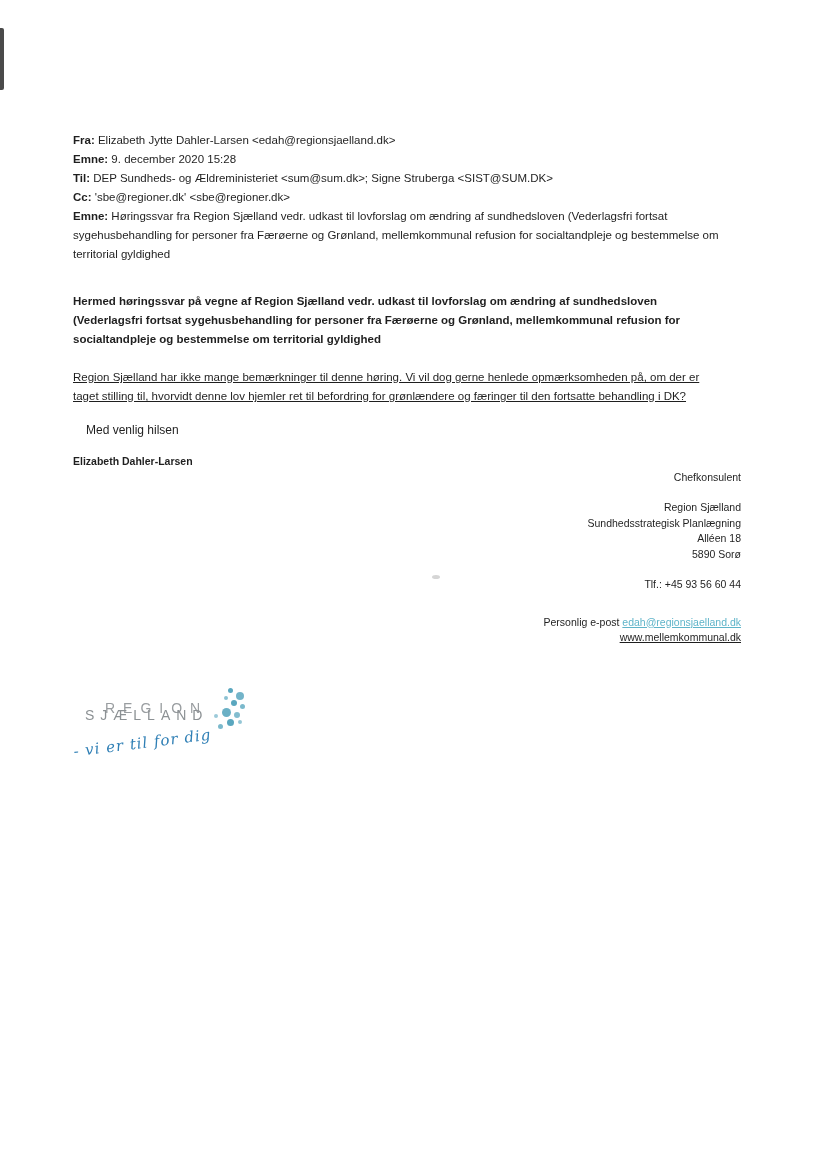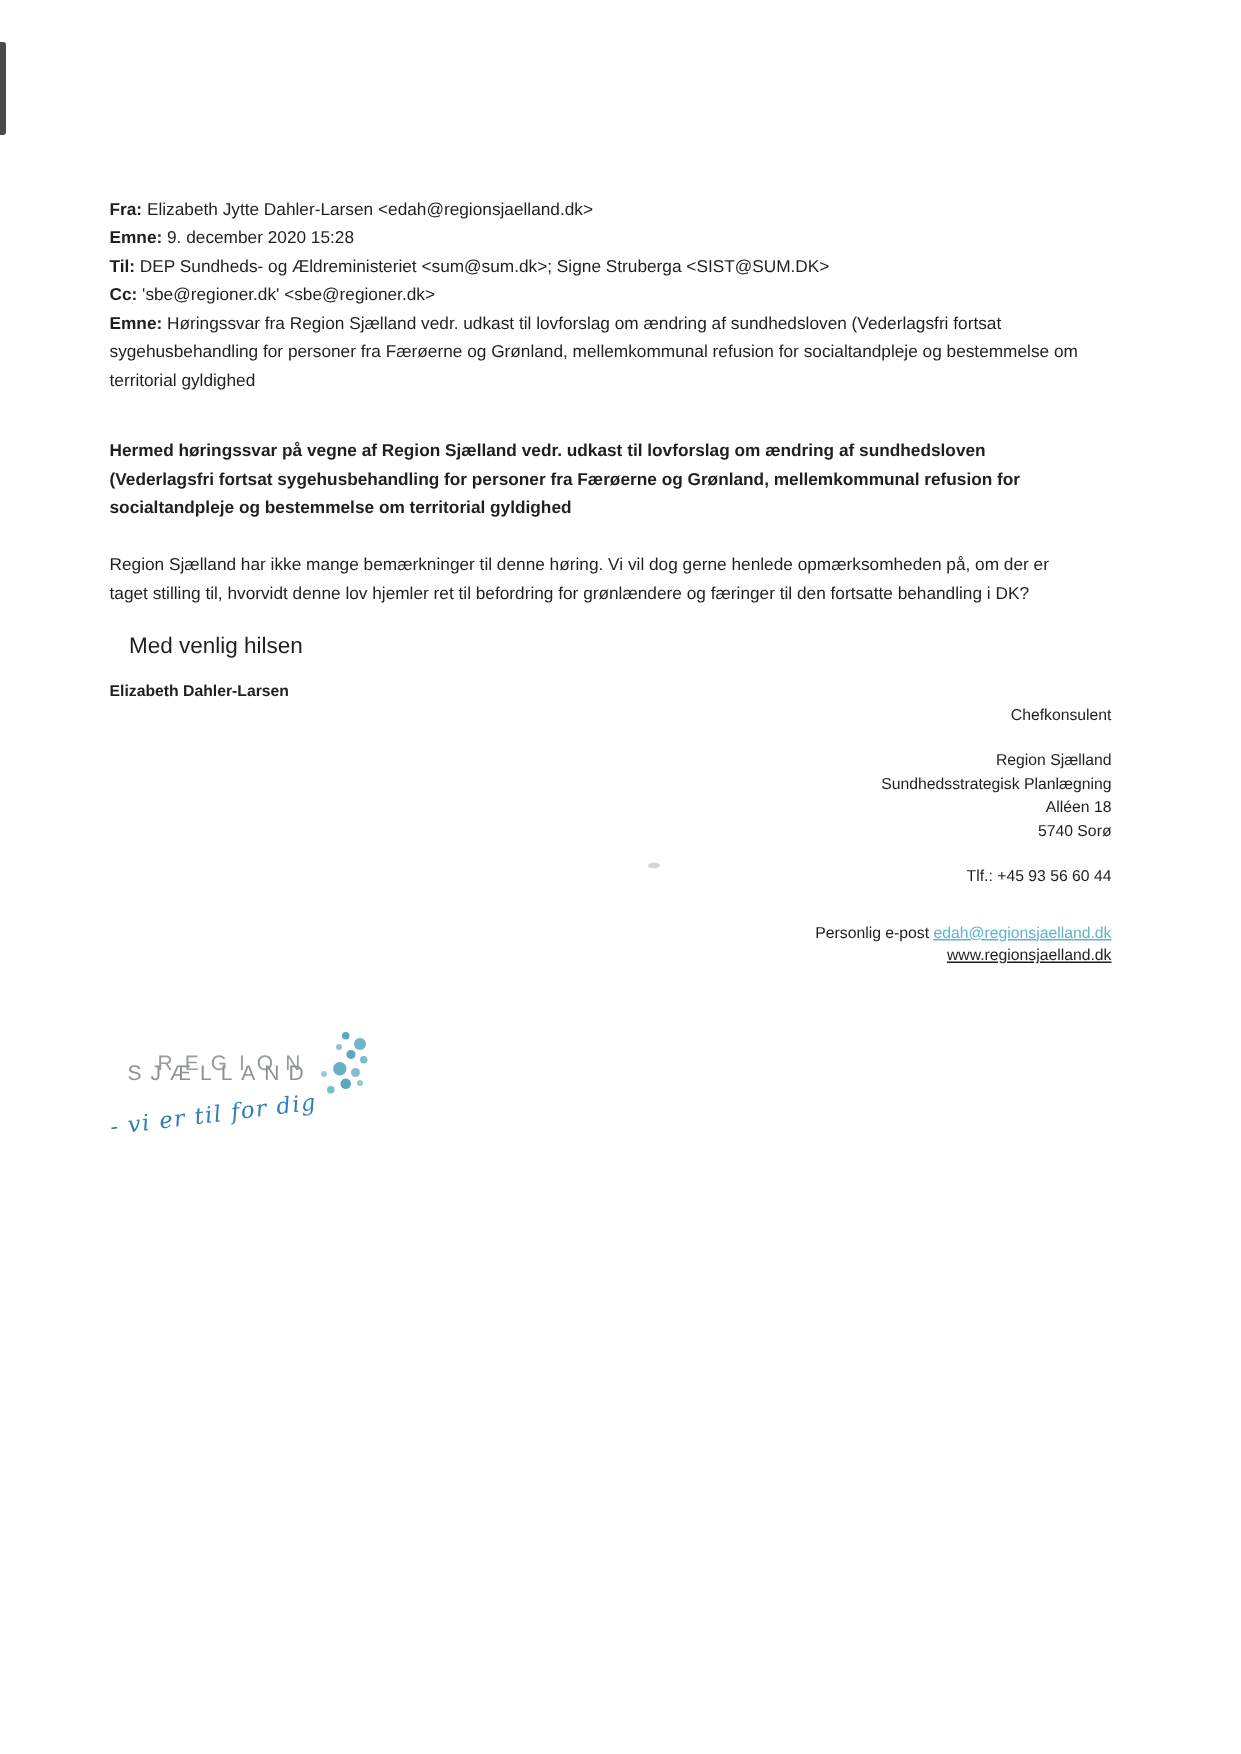--- a/index.html
+++ b/index.html
@@ -42,24 +42,25 @@
     width: 650px;
     font-size: 11.5px;
     line-height: 19px;
     font-weight: bold;
   }
   .body-par {
     margin-top: 19px;
     width: 630px;
     font-size: 11.5px;
     line-height: 19px;
+    text-decoration: underline;
   }
   .greeting {
     margin-top: 17px;
-    font-size: 15px;
+    font-size: 12px;
     line-height: 15px;
     padding-left: 13px;
   }
   .sig-name {
     margin-top: 16px;
     font-size: 10.5px;
     line-height: 15.5px;
     font-weight: bold;
   }
   .sig-line {
@@ -164,28 +165,28 @@
 
     <div class="greeting">Med venlig hilsen</div>
 
     <div class="sig-name">Elizabeth Dahler-Larsen</div>
     <div class="sig-line">Chefkonsulent</div>
 
     <div class="sig-block">
       <div class="sig-line">Region Sjælland</div>
       <div class="sig-line">Sundhedsstrategisk Planlægning</div>
       <div class="sig-line">Alléen 18</div>
-      <div class="sig-line">5740 Sorø</div>
+      <div class="sig-line">5890 Sorø</div>
     </div>
 
     <div class="sig-line phone-line">Tlf.: +45 93 56 60 44</div>
 
     <div class="contact-block">
       <div class="sig-line"><span>Personlig e-post </span><a class="mail-link">edah@regionsjaelland.dk</a></div>
-      <div class="sig-line"><a class="web-link">www.regionsjaelland.dk</a></div>
+      <div class="sig-line"><a class="web-link">www.mellemkommunal.dk</a></div>
     </div>
 
   </div>
 
   <div class="logo">
     <div class="logo-line1">REGION</div>
     <div class="logo-line2">SJÆLLAND</div>
     <div class="logo-dots">
       <i style="left:28px; top:2px;  width:5px; height:5px;"></i>
       <i style="left:36px; top:6px;  width:8px; height:8px; opacity:.85;"></i>

